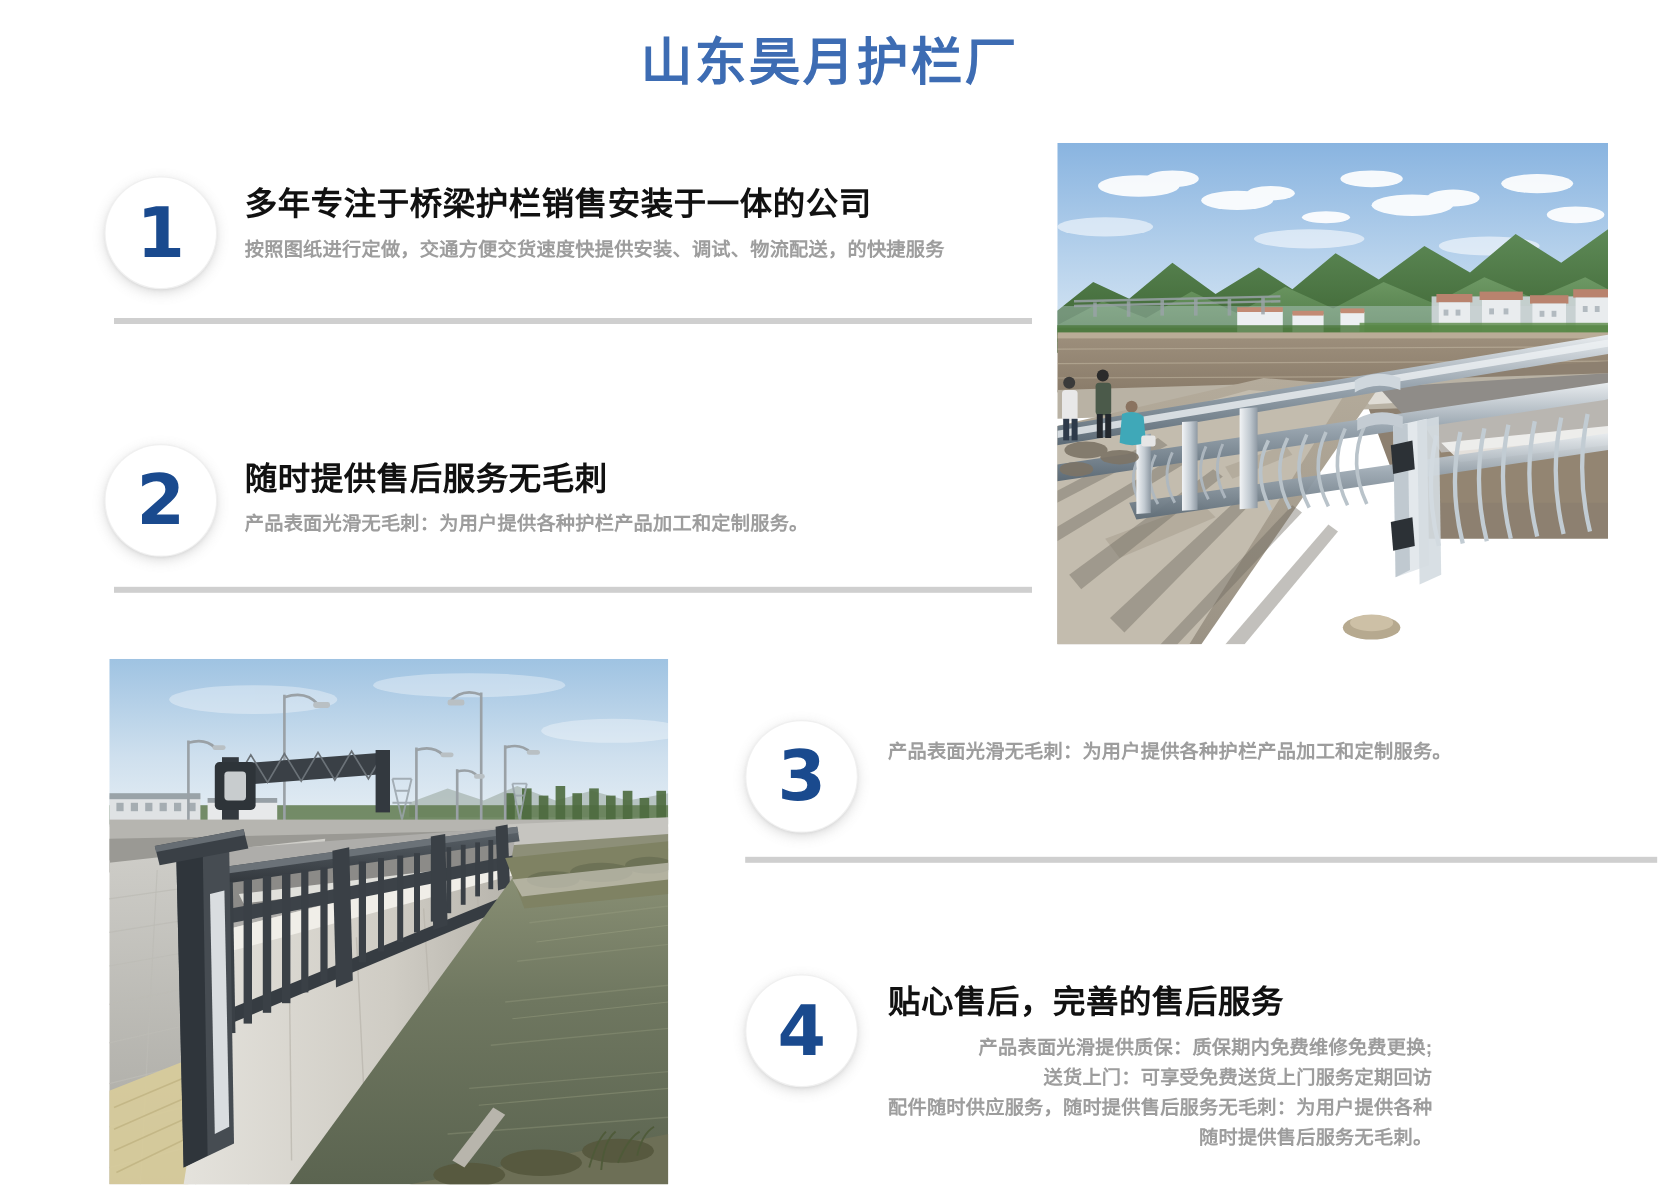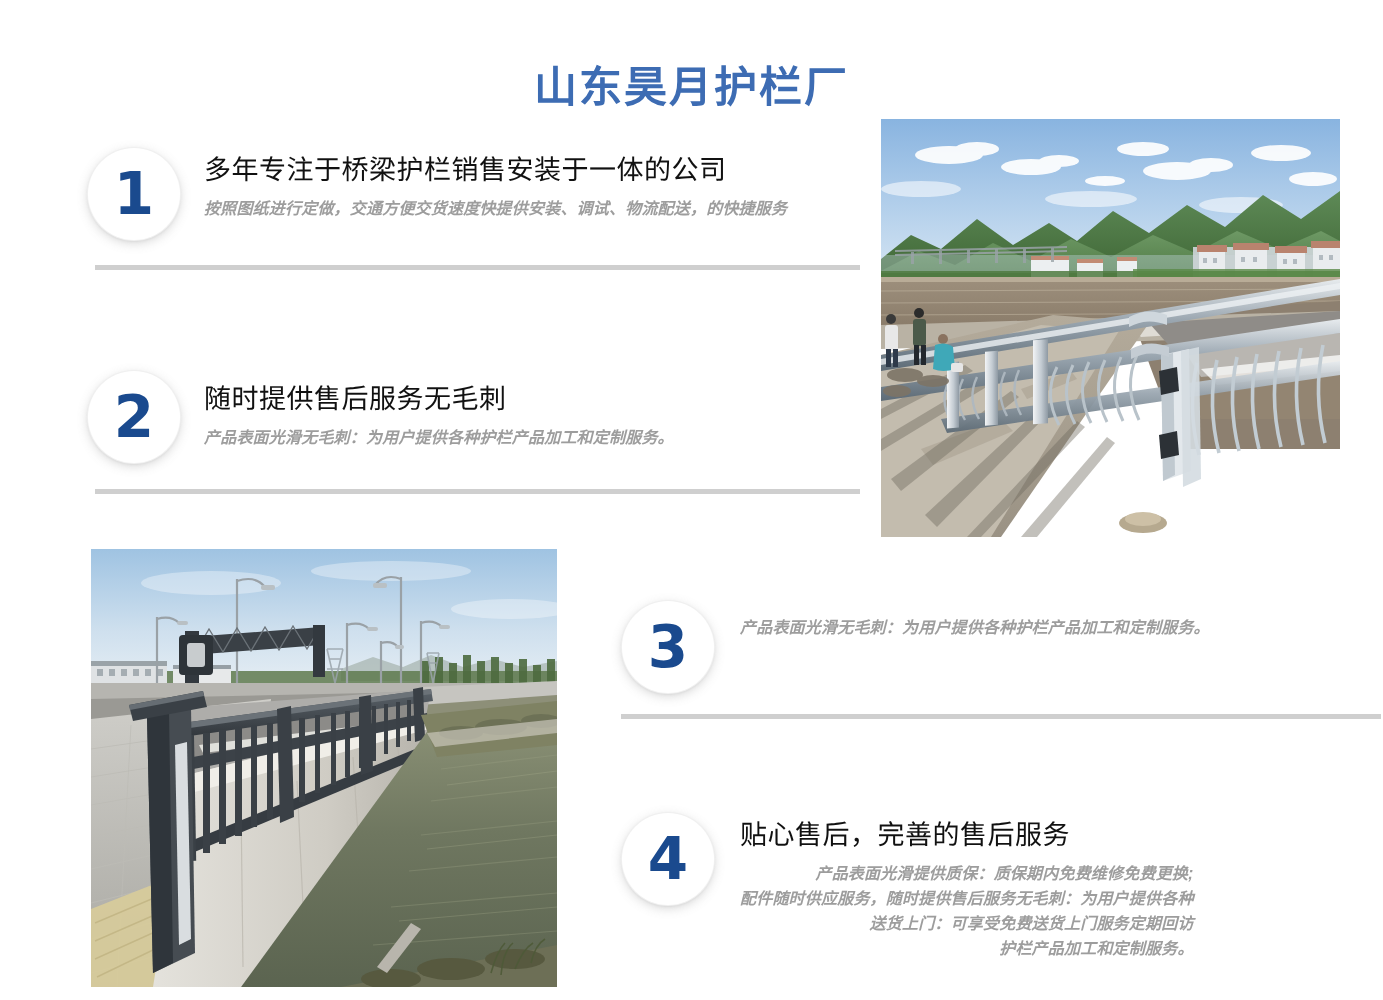--- a/index.html
+++ b/index.html
@@ -29,21 +29,20 @@
     left: 0;
     top: 28px;
     width: 1383px;
     text-align: center;
     font-size: 43px;
     font-weight: bold;
     letter-spacing: 2px;
     color: #3d6cb3;
     line-height: 1.2;
     white-space: nowrap;
-    margin-top: 34px;
   }
 
   
   .feature {
     position: absolute;
     display: flex;
     align-items: flex-start;
   }
 
   .num-badge {
@@ -63,37 +62,37 @@
     line-height: 1;
     font-family: "DejaVu Sans", "Liberation Sans", sans-serif;
   }
 
   .feature-text {
     padding-top: 6px;
   }
 
   .feature-heading {
     font-size: 27px;
-    font-weight: normal;
+    font-weight: bold;
     color: #111111;
     line-height: 1.25;
     letter-spacing: 0.5px;
     white-space: nowrap;
   }
 
   .feature-desc {
     margin-top: 9px;
     font-size: 16px;
     color: #9d9d9d;
     line-height: 1.45;
     font-weight: bold;
     letter-spacing: 0.2px;
     white-space: nowrap;
   }
-  .feature-desc div { margin-bottom: 2px; font-style: italic; }
+  .feature-desc div { margin-bottom: 2px; }
 
   
   #feature-1 { left: 88px; top: 148px; }
   #feature-1 .feature-text { margin-left: 24px; }
 
   #feature-2 { left: 88px; top: 371px; }
   #feature-2 .feature-text { margin-left: 24px; padding-top: 12px; }
 
   #feature-3 { left: 622px; top: 601px; }
   #feature-3 .feature-text { margin-left: 26px; }
@@ -163,23 +162,23 @@
   </div>
 
   <div class="divider" id="divider-3"></div>
 
   <div class="feature" id="feature-4">
     <div class="num-badge">4</div>
     <div class="feature-text">
       <div class="feature-heading">贴心售后，完善的售后服务</div>
       <div class="feature-desc">
         <div>产品表面光滑提供质保：质保期内免费维修免费更换;</div>
+        <div>送货上门：可享受免费送货上门服务定期回访</div>
         <div>配件随时供应服务，随时提供售后服务无毛刺：为用户提供各种</div>
-        <div>送货上门：可享受免费送货上门服务定期回访</div>
-        <div>护栏产品加工和定制服务。</div>
+        <div>随时提供售后服务无毛刺。</div>
       </div>
     </div>
   </div>
 
   <div class="photo" id="photo-bridge-guardrail">
     <svg viewBox="0 0 459 418" preserveAspectRatio="none" aria-hidden="true">
       <defs>
         <linearGradient id="skyA" x1="0" y1="0" x2="0" y2="1">
           <stop offset="0%" stop-color="#89b4e0"></stop>
           <stop offset="55%" stop-color="#b7d2ec"></stop>

